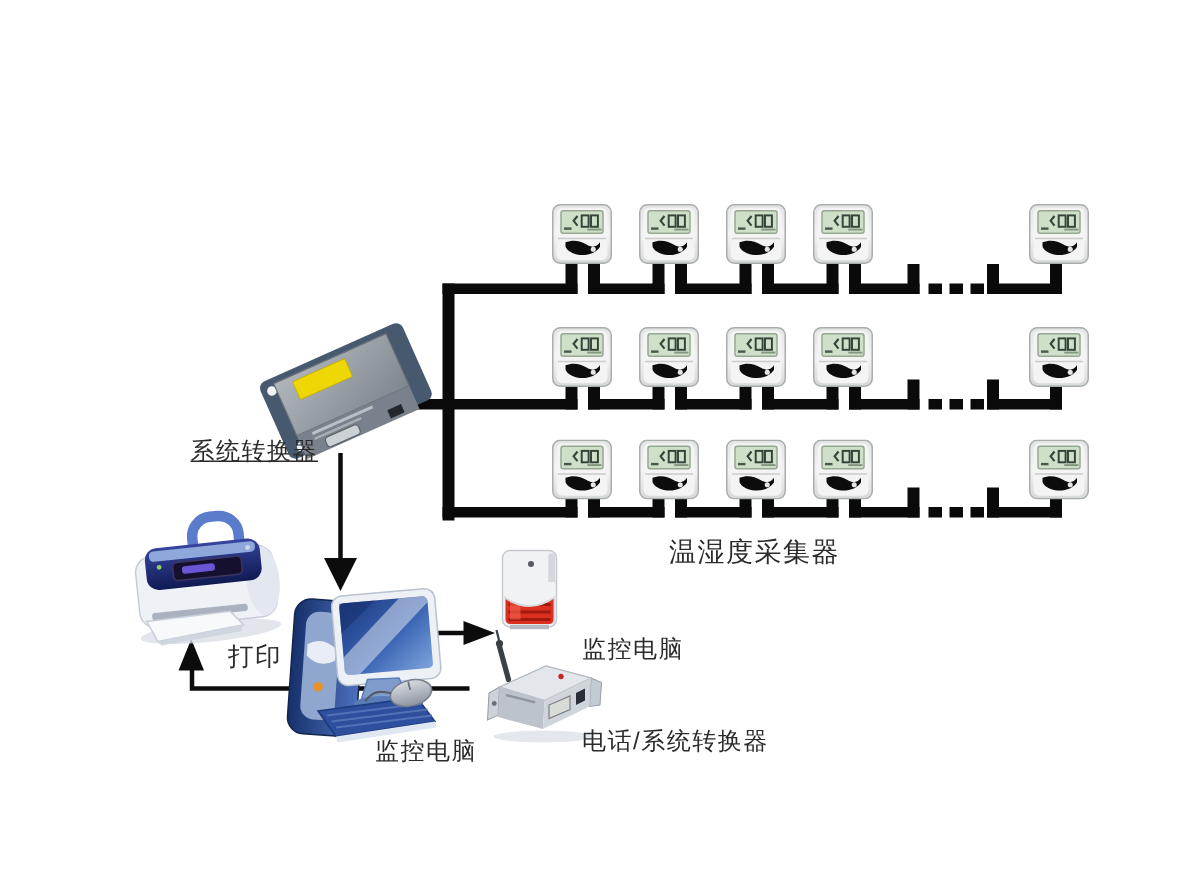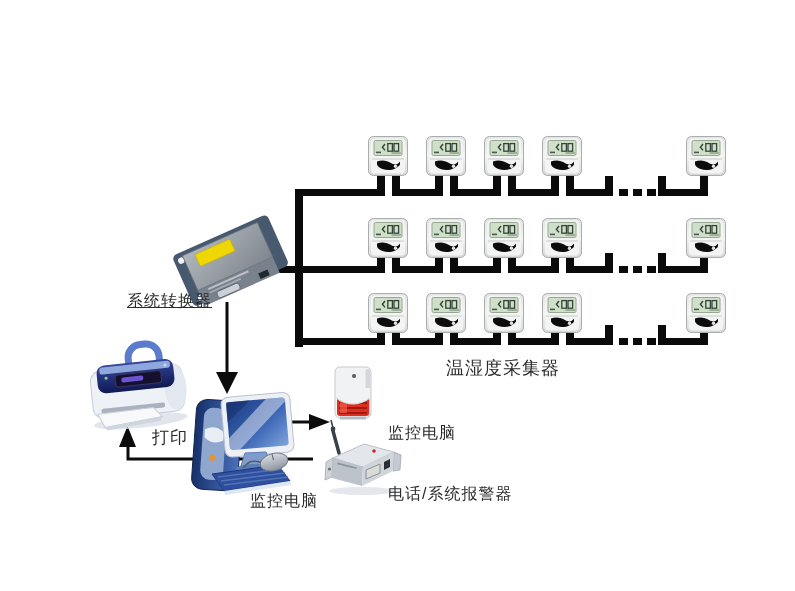--- a/index.html
+++ b/index.html
@@ -223,15 +223,15 @@
     <use href="#sensor" x="542" y="293" width="40" height="40"></use>
     <use href="#sensor" x="686" y="293" width="40" height="40"></use>
   </g>
 </svg>
 
 <div class="lbl" style="left:127px;top:291px;text-decoration:underline;">系统转换器</div>
 <div class="lbl" style="left:446px;top:356px;font-size:18px;">温湿度采集器</div>
 <div class="lbl" style="left:152px;top:426px;font-size:17px;">打印</div>
 <div class="lbl" style="left:250px;top:491px;">监控电脑</div>
 <div class="lbl" style="left:388px;top:423px;">监控电脑</div>
-<div class="lbl" style="left:388px;top:484px;">电话/系统报警器</div>
+<div class="lbl" style="left:388px;top:484px;">电话/系统转换器</div>
 
 </div>
 
 </body></html>

